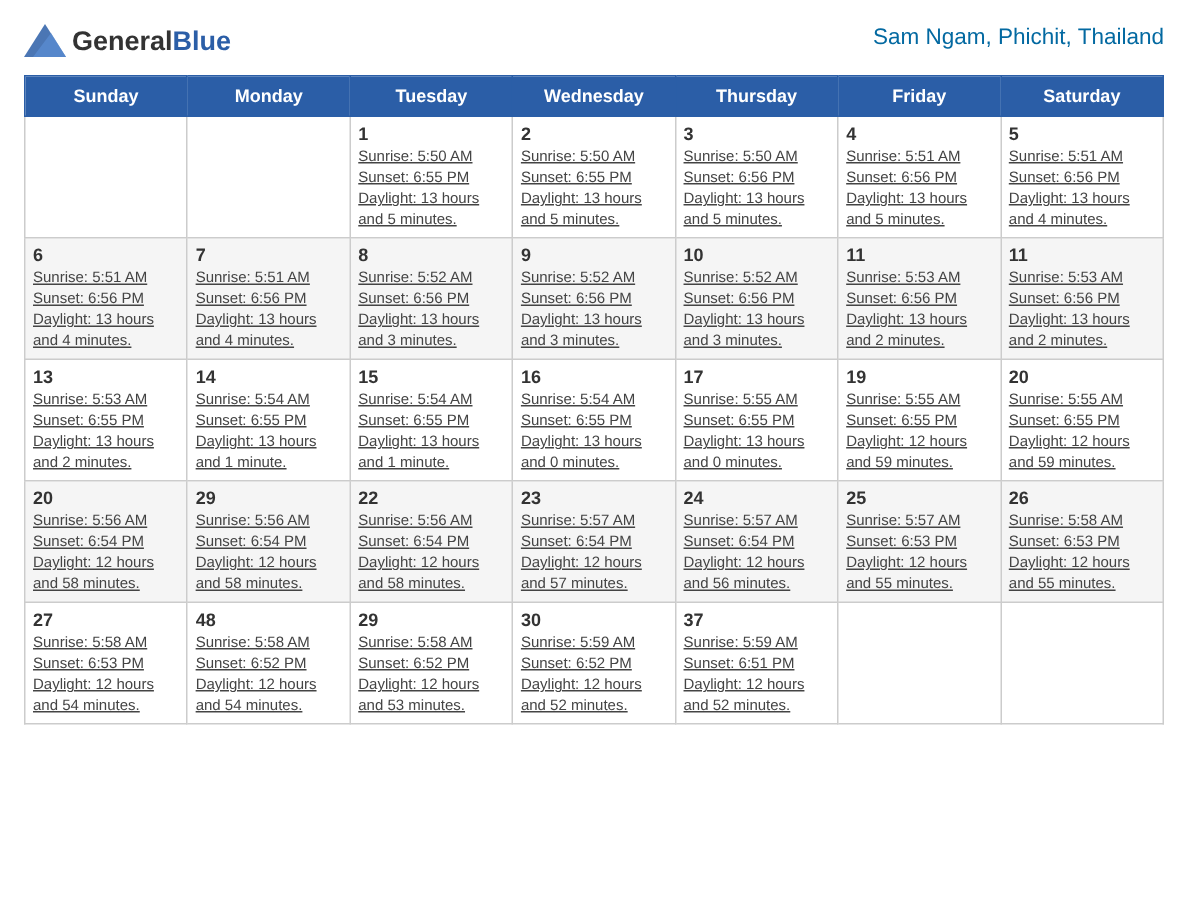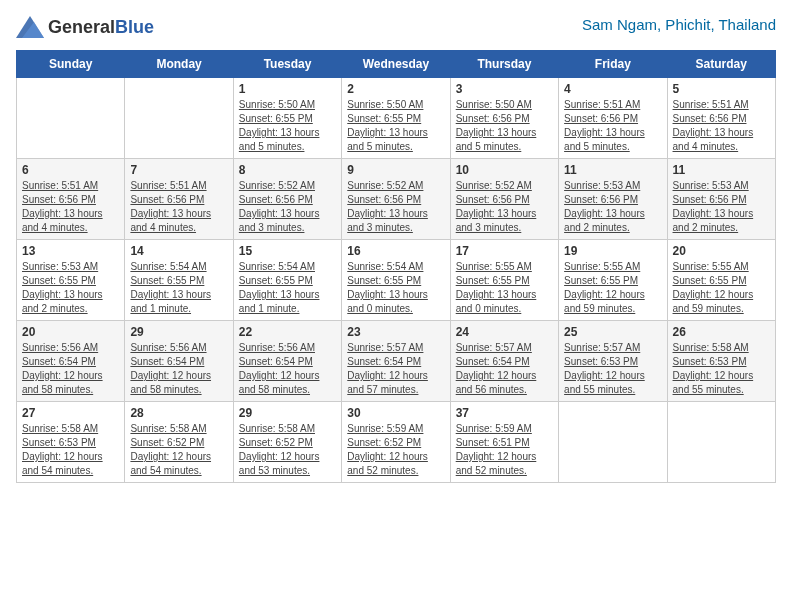--- a/index.html
+++ b/index.html
@@ -225,21 +225,21 @@
           <div class="day-number">26</div>
           <div class="day-detail">Sunrise: 5:58 AM<br>Sunset: 6:53 PM<br>Daylight: 12 hours and 55 minutes.</div>
         </td>
       </tr>
       <tr>
         <td>
           <div class="day-number">27</div>
           <div class="day-detail">Sunrise: 5:58 AM<br>Sunset: 6:53 PM<br>Daylight: 12 hours and 54 minutes.</div>
         </td>
         <td>
-          <div class="day-number">28</div>
+          <div class="day-number">48</div>
           <div class="day-detail">Sunrise: 5:58 AM<br>Sunset: 6:52 PM<br>Daylight: 12 hours and 54 minutes.</div>
         </td>
         <td>
           <div class="day-number">29</div>
           <div class="day-detail">Sunrise: 5:58 AM<br>Sunset: 6:52 PM<br>Daylight: 12 hours and 53 minutes.</div>
         </td>
         <td>
           <div class="day-number">30</div>
           <div class="day-detail">Sunrise: 5:59 AM<br>Sunset: 6:52 PM<br>Daylight: 12 hours and 52 minutes.</div>
         </td>

